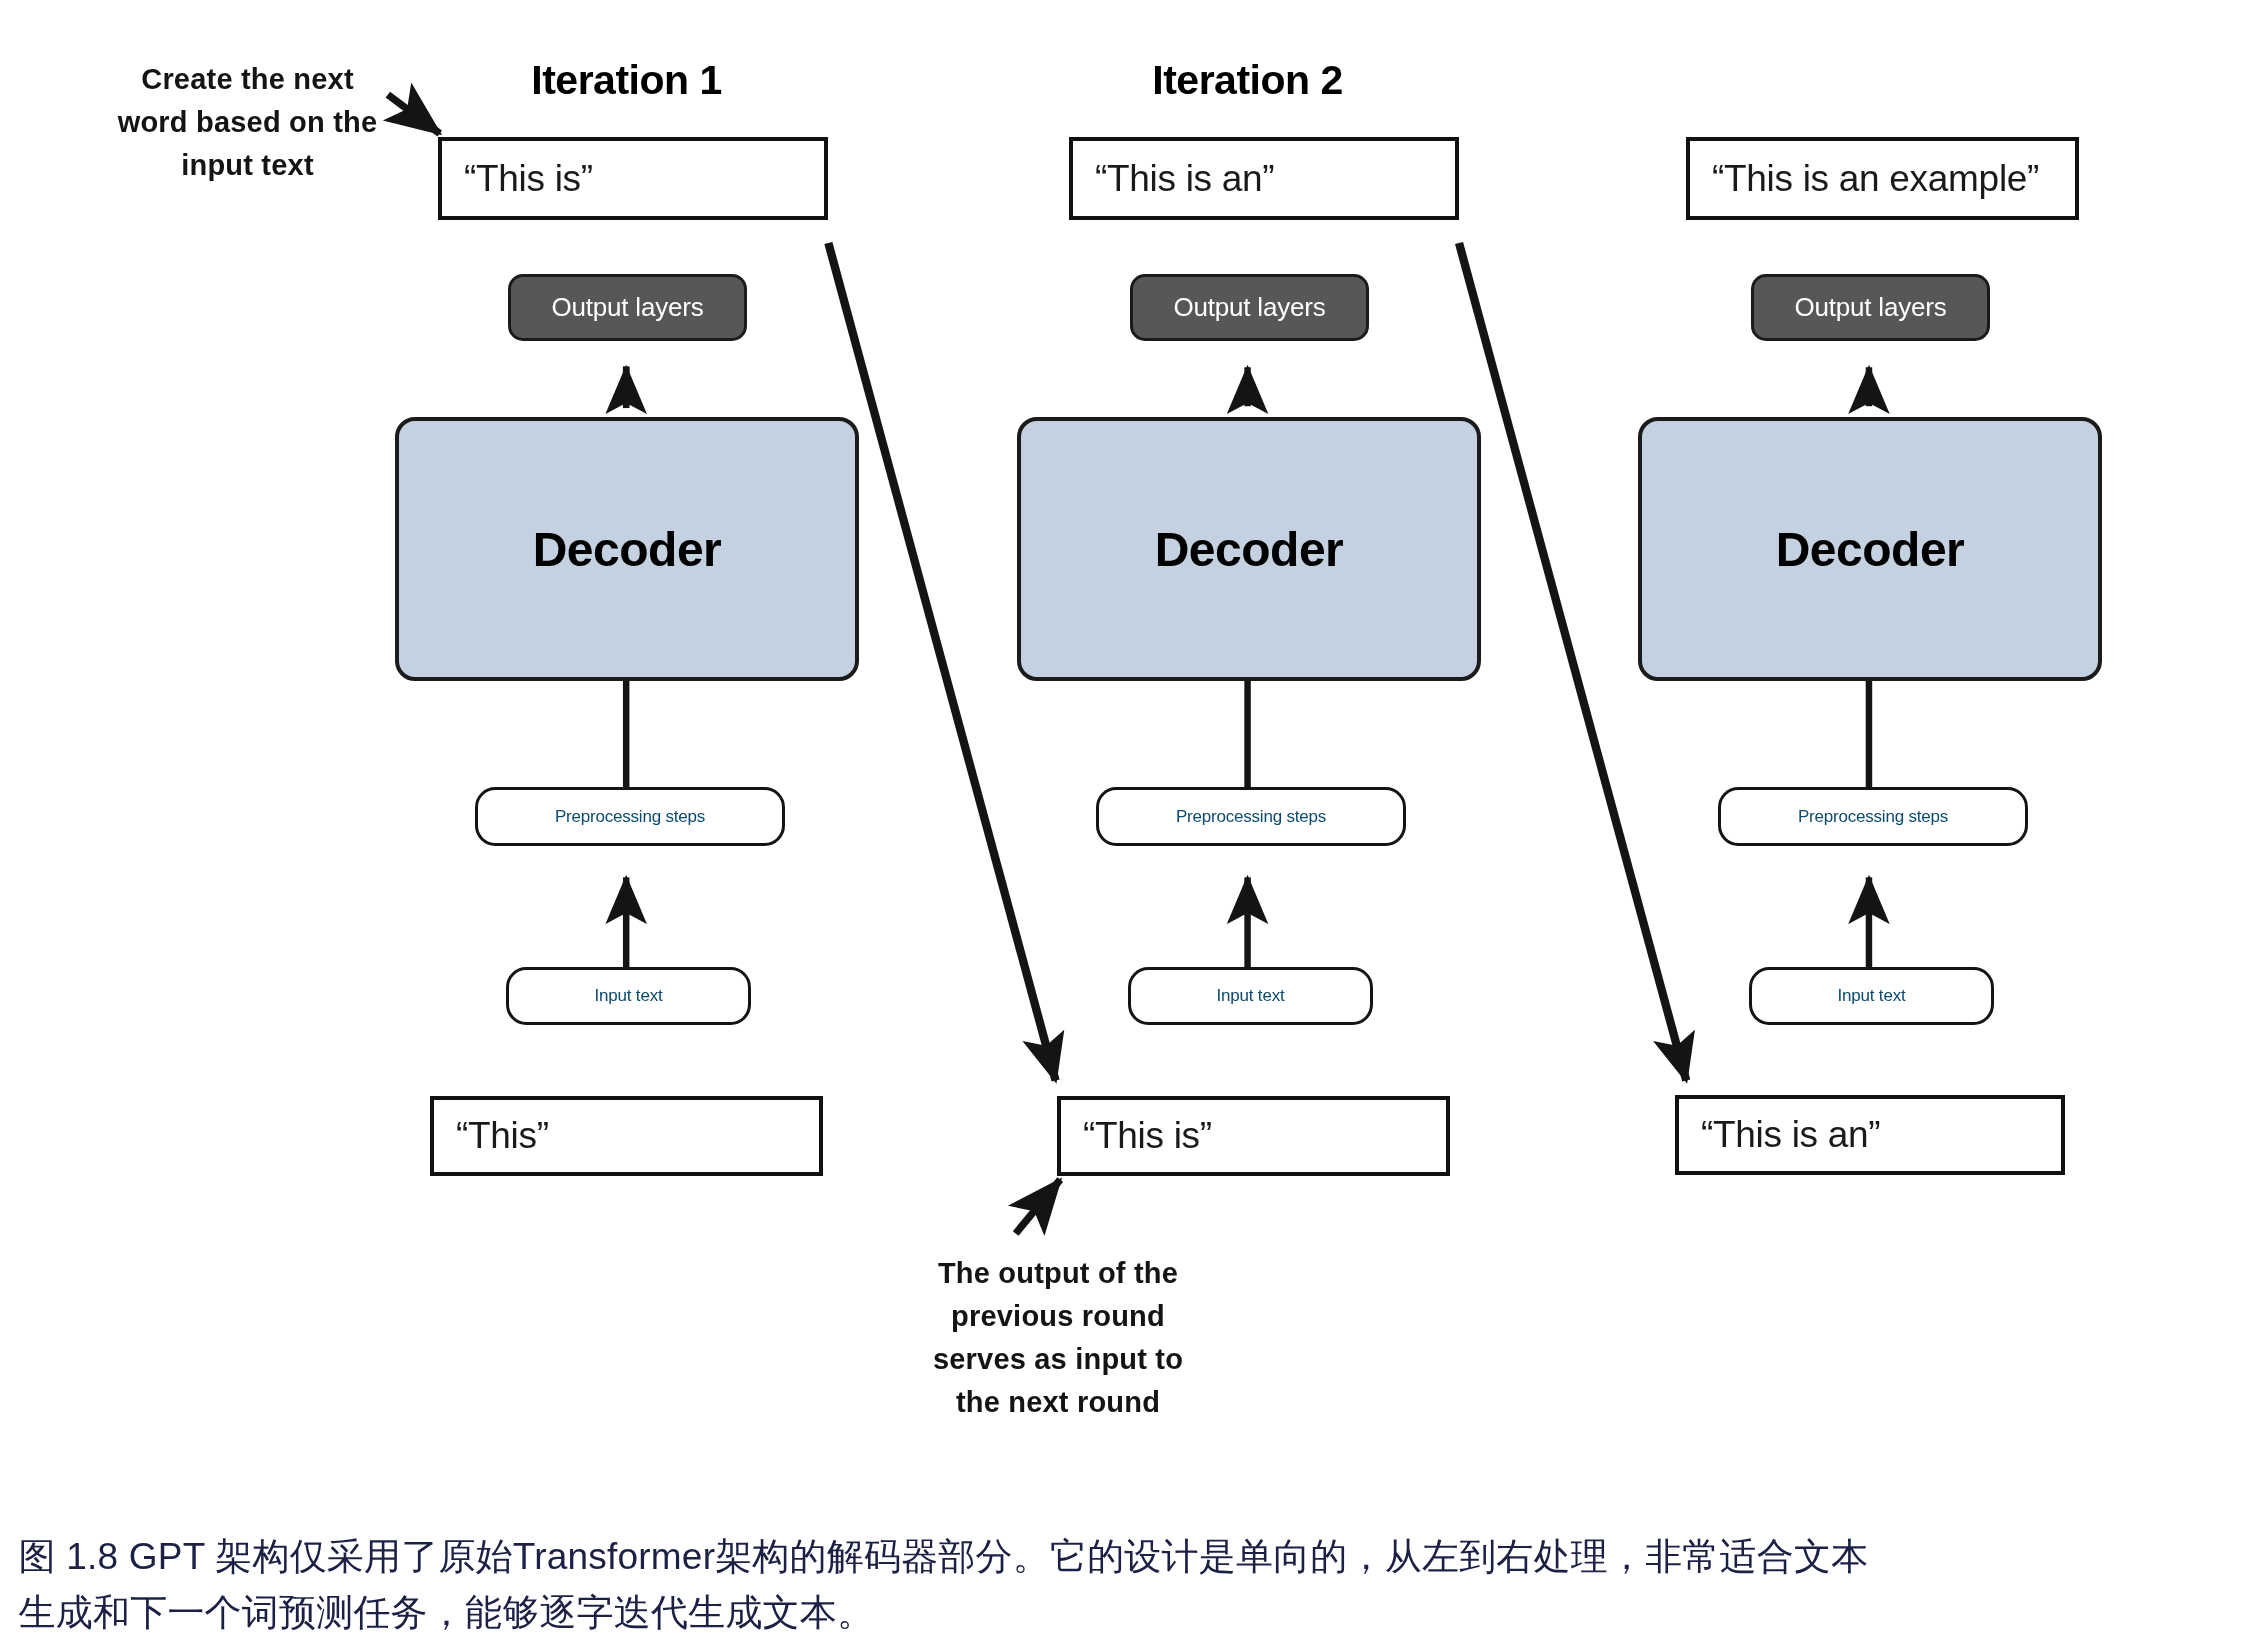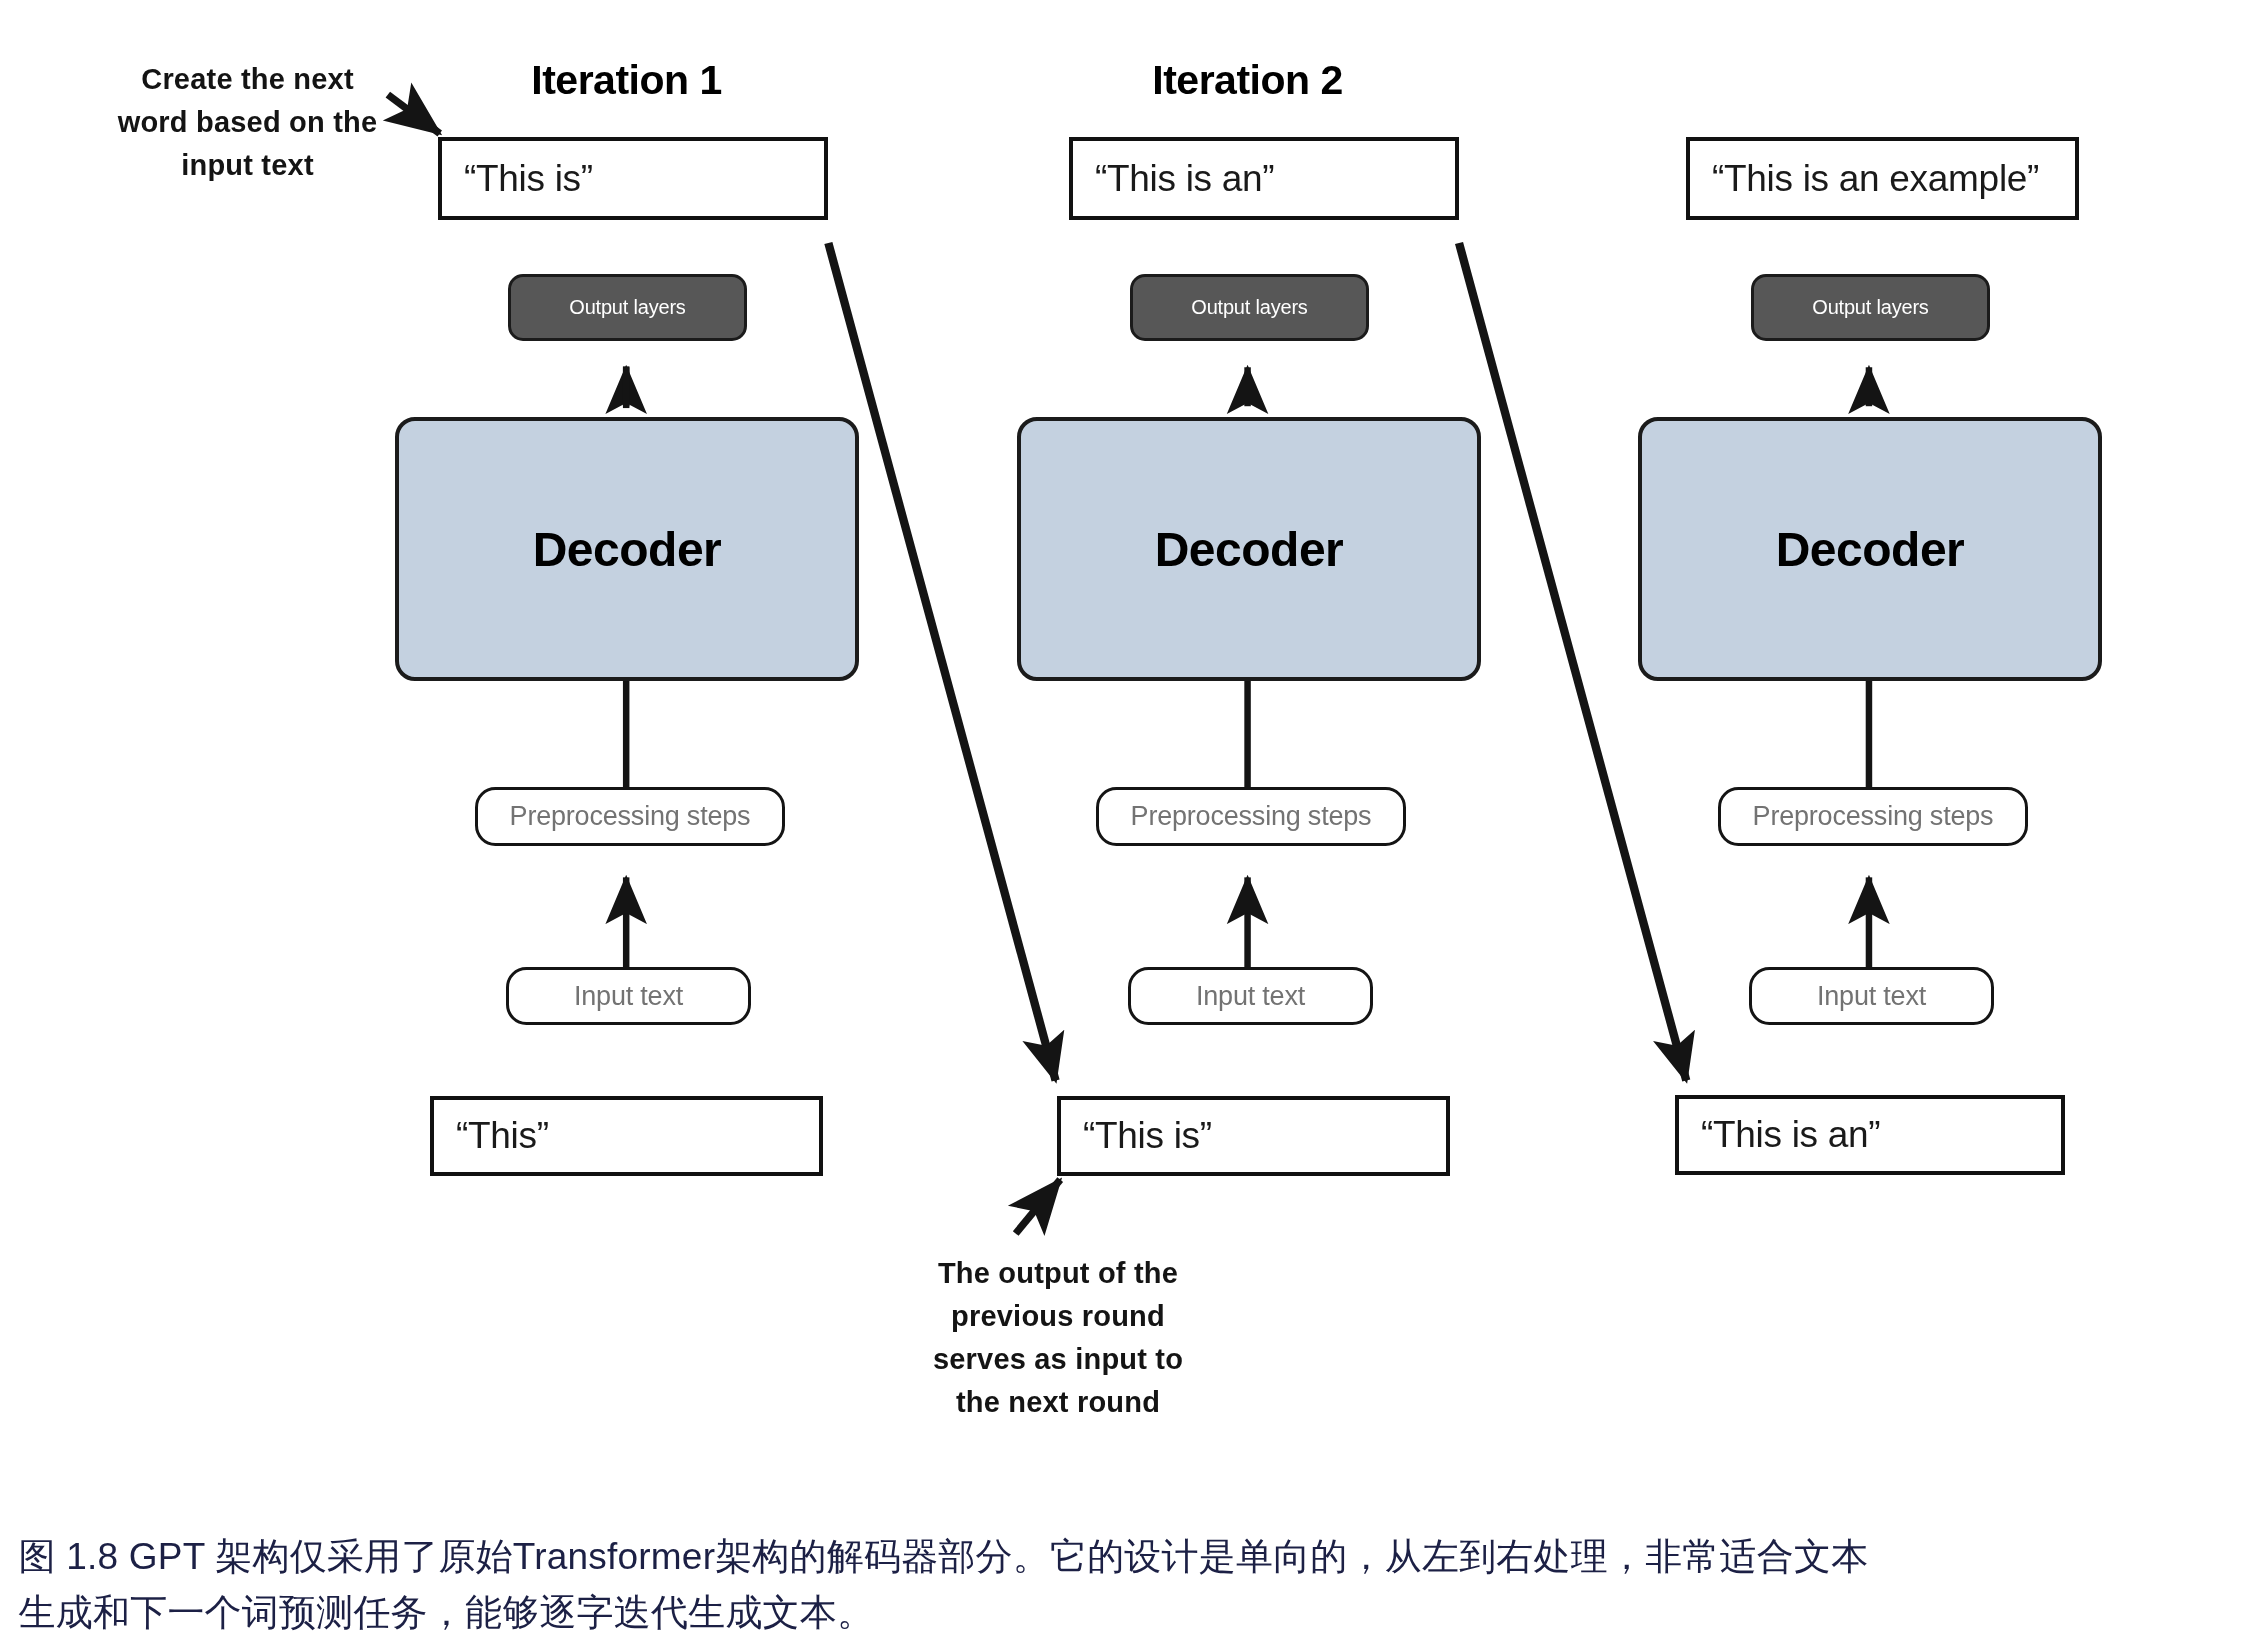--- a/index.html
+++ b/index.html
@@ -55,21 +55,21 @@
     background: #575757;
     border: 3.7px solid #1b1b1b;
     border-radius: 15px;
     box-sizing: border-box;
     display: flex;
     align-items: center;
     justify-content: center;
   }
   .output-layers span {
     color: #ffffff;
-    font-size: 20px;
+    font-size: 26px;
     white-space: nowrap;
     letter-spacing: -0.2px;
   }
 
   
   .decoder {
     background: #c4d1e0;
     border: 4.6px solid #1b1b1b;
     border-radius: 20px;
     box-sizing: border-box;
@@ -88,22 +88,22 @@
   .pill {
     background: #ffffff;
     border: 3.7px solid #141414;
     border-radius: 20.4px;
     box-sizing: border-box;
     display: flex;
     align-items: center;
     justify-content: center;
   }
   .pill span {
-    font-size: 27px;
-    color: #737373;
+    font-size: 17px;
+    color: #0c4a6e;
     white-space: nowrap;
     letter-spacing: -0.2px;
   }
 
   
   .annot {
     font-size: 29px;
     font-weight: bold;
     color: #141414;
     text-align: center;

